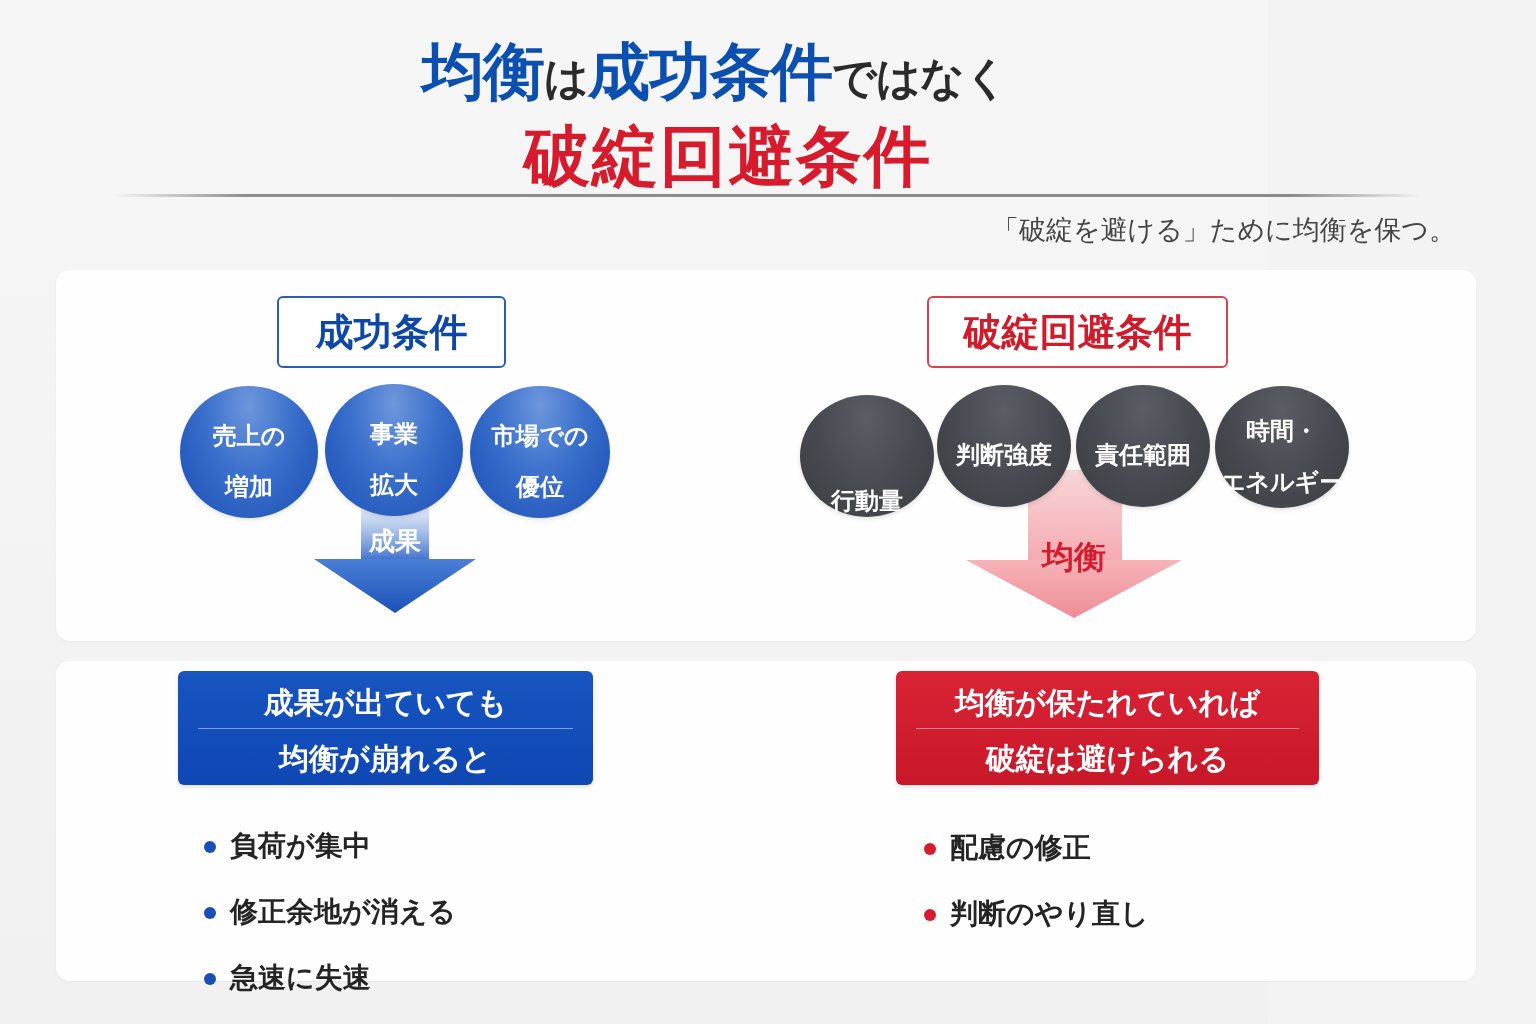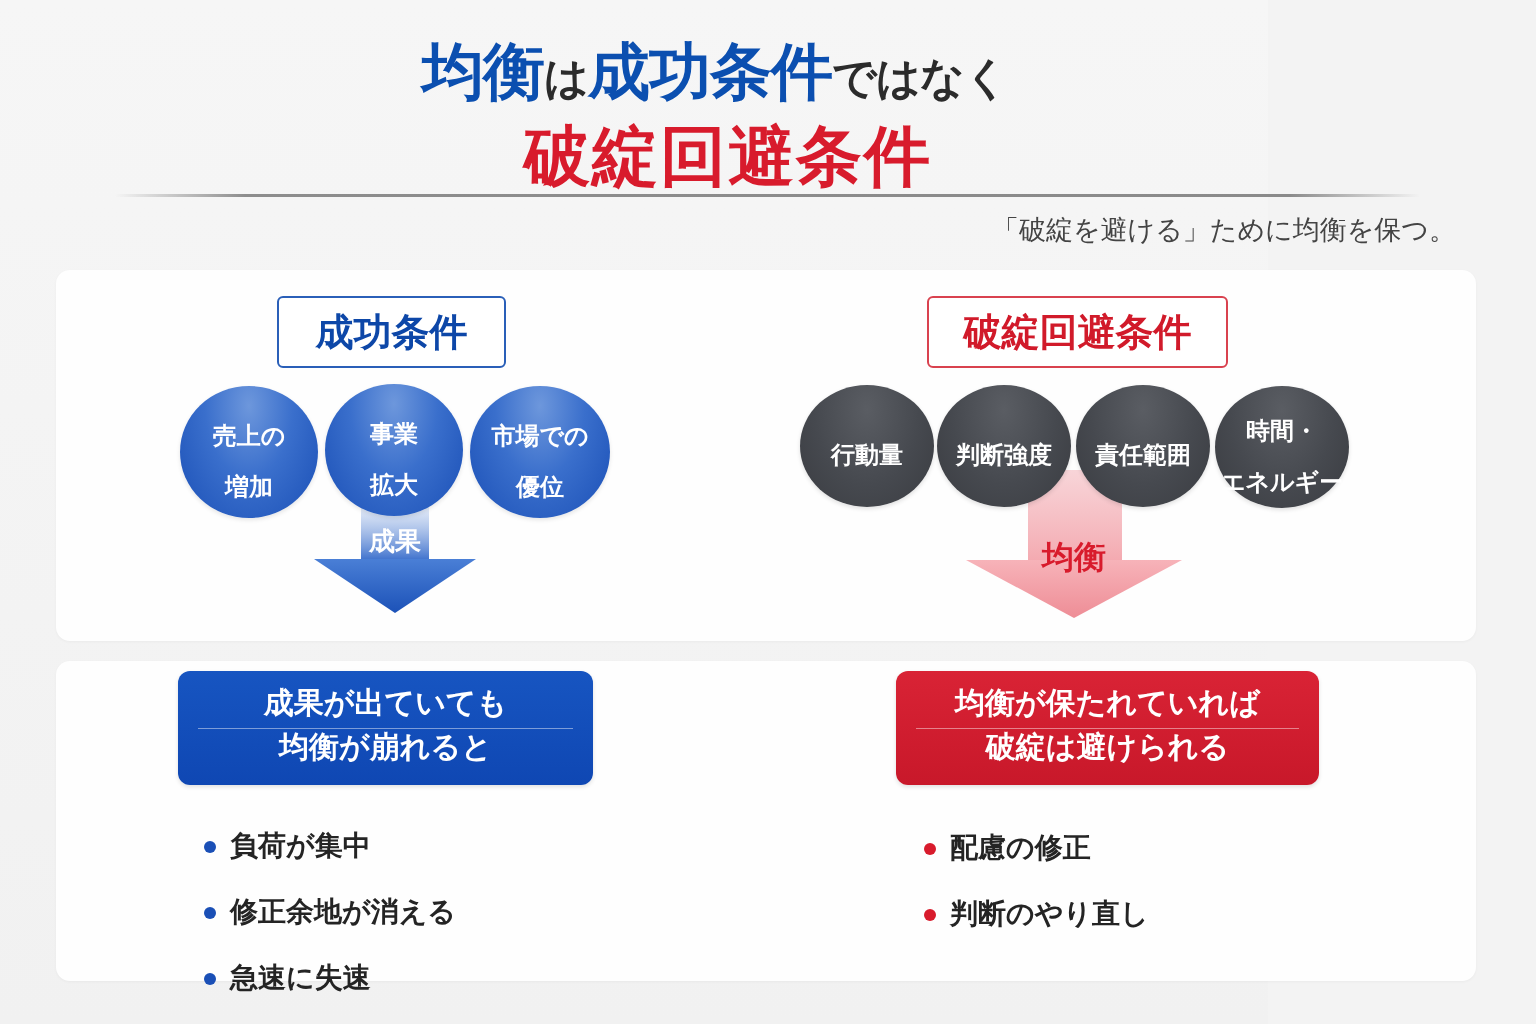--- a/index.html
+++ b/index.html
@@ -73,36 +73,36 @@
     .circle span { display: block; margin-top: 20px; }
 
     
     .arrow { position: absolute; }
     .arrow-label {
       position: absolute; font-weight: bold; white-space: nowrap; text-align: center;
     }
 
     
     .callout {
-      position: absolute; border-radius: 12px; color: #fff; font-weight: bold;
+      position: absolute; border-radius: 6px; color: #fff; font-weight: bold;
       text-align: center; white-space: nowrap;
     }
     .callout-blue {
       left: 178px; top: 671px; width: 415px; height: 114px;
       background: linear-gradient(180deg,#1755c1 0%,#0f47b3 100%);
       box-shadow: 0 2px 4px rgba(0,0,0,0.12);
     }
     .callout-red {
       left: 896px; top: 671px; width: 423px; height: 114px;
       background: linear-gradient(180deg,#d92335 0%,#c8182a 100%);
       box-shadow: 0 2px 4px rgba(0,0,0,0.12);
     }
     .callout .line { position: absolute; left: 0; width: 100%; font-size: 30px; }
     .callout .l1 { top: 12px; }
-    .callout .l2 { top: 56px; }
+    .callout .l2 { top: 68px; }
     .callout .sep { position: absolute; left: 20px; right: 20px; top: 57px; height: 1px; background: rgba(255,255,255,0.45); }
 
     
     .bullets { position: absolute; list-style: none; }
     .bullets li {
       position: relative; padding-left: 26px; height: 47px;
       font-size: 28px; font-weight: bold; color: #242424; white-space: nowrap; line-height: 47px; margin-top: 19px;
     }
     .bullets li .dot {
       position: absolute; left: 0; top: 19px; width: 12px; height: 12px; border-radius: 50%;
@@ -175,21 +175,21 @@
       <linearGradient id="gRedHead" x1="0" y1="0" x2="0" y2="1">
         <stop offset="0" stop-color="#f7b3b9"></stop>
         <stop offset="1" stop-color="#ee8d96"></stop>
       </linearGradient>
     </defs>
     <rect x="62" y="0" width="94" height="92" fill="url(#gRedStem)"></rect>
     <polygon points="0,90 216,90 108,148" fill="url(#gRedHead)"></polygon>
   </svg>
   <div class="arrow-label" style="left:1022px; top:536px; width:104px; font-size:32px; color:#d81b2c;">均衡</div>
 
-  <div class="circle dark" style="left:800px; top:385px;">
+  <div class="circle dark" style="left:800px; top:395px;align-items:flex-end;">
     <div>
         <span>行動量</span>
       </div>
   </div>
   <div class="circle dark" style="left:937px; top:385px;">
     <div>
         <span>判断強度</span>
       </div>
   </div>
   <div class="circle dark" style="left:1076px; top:385px;">

